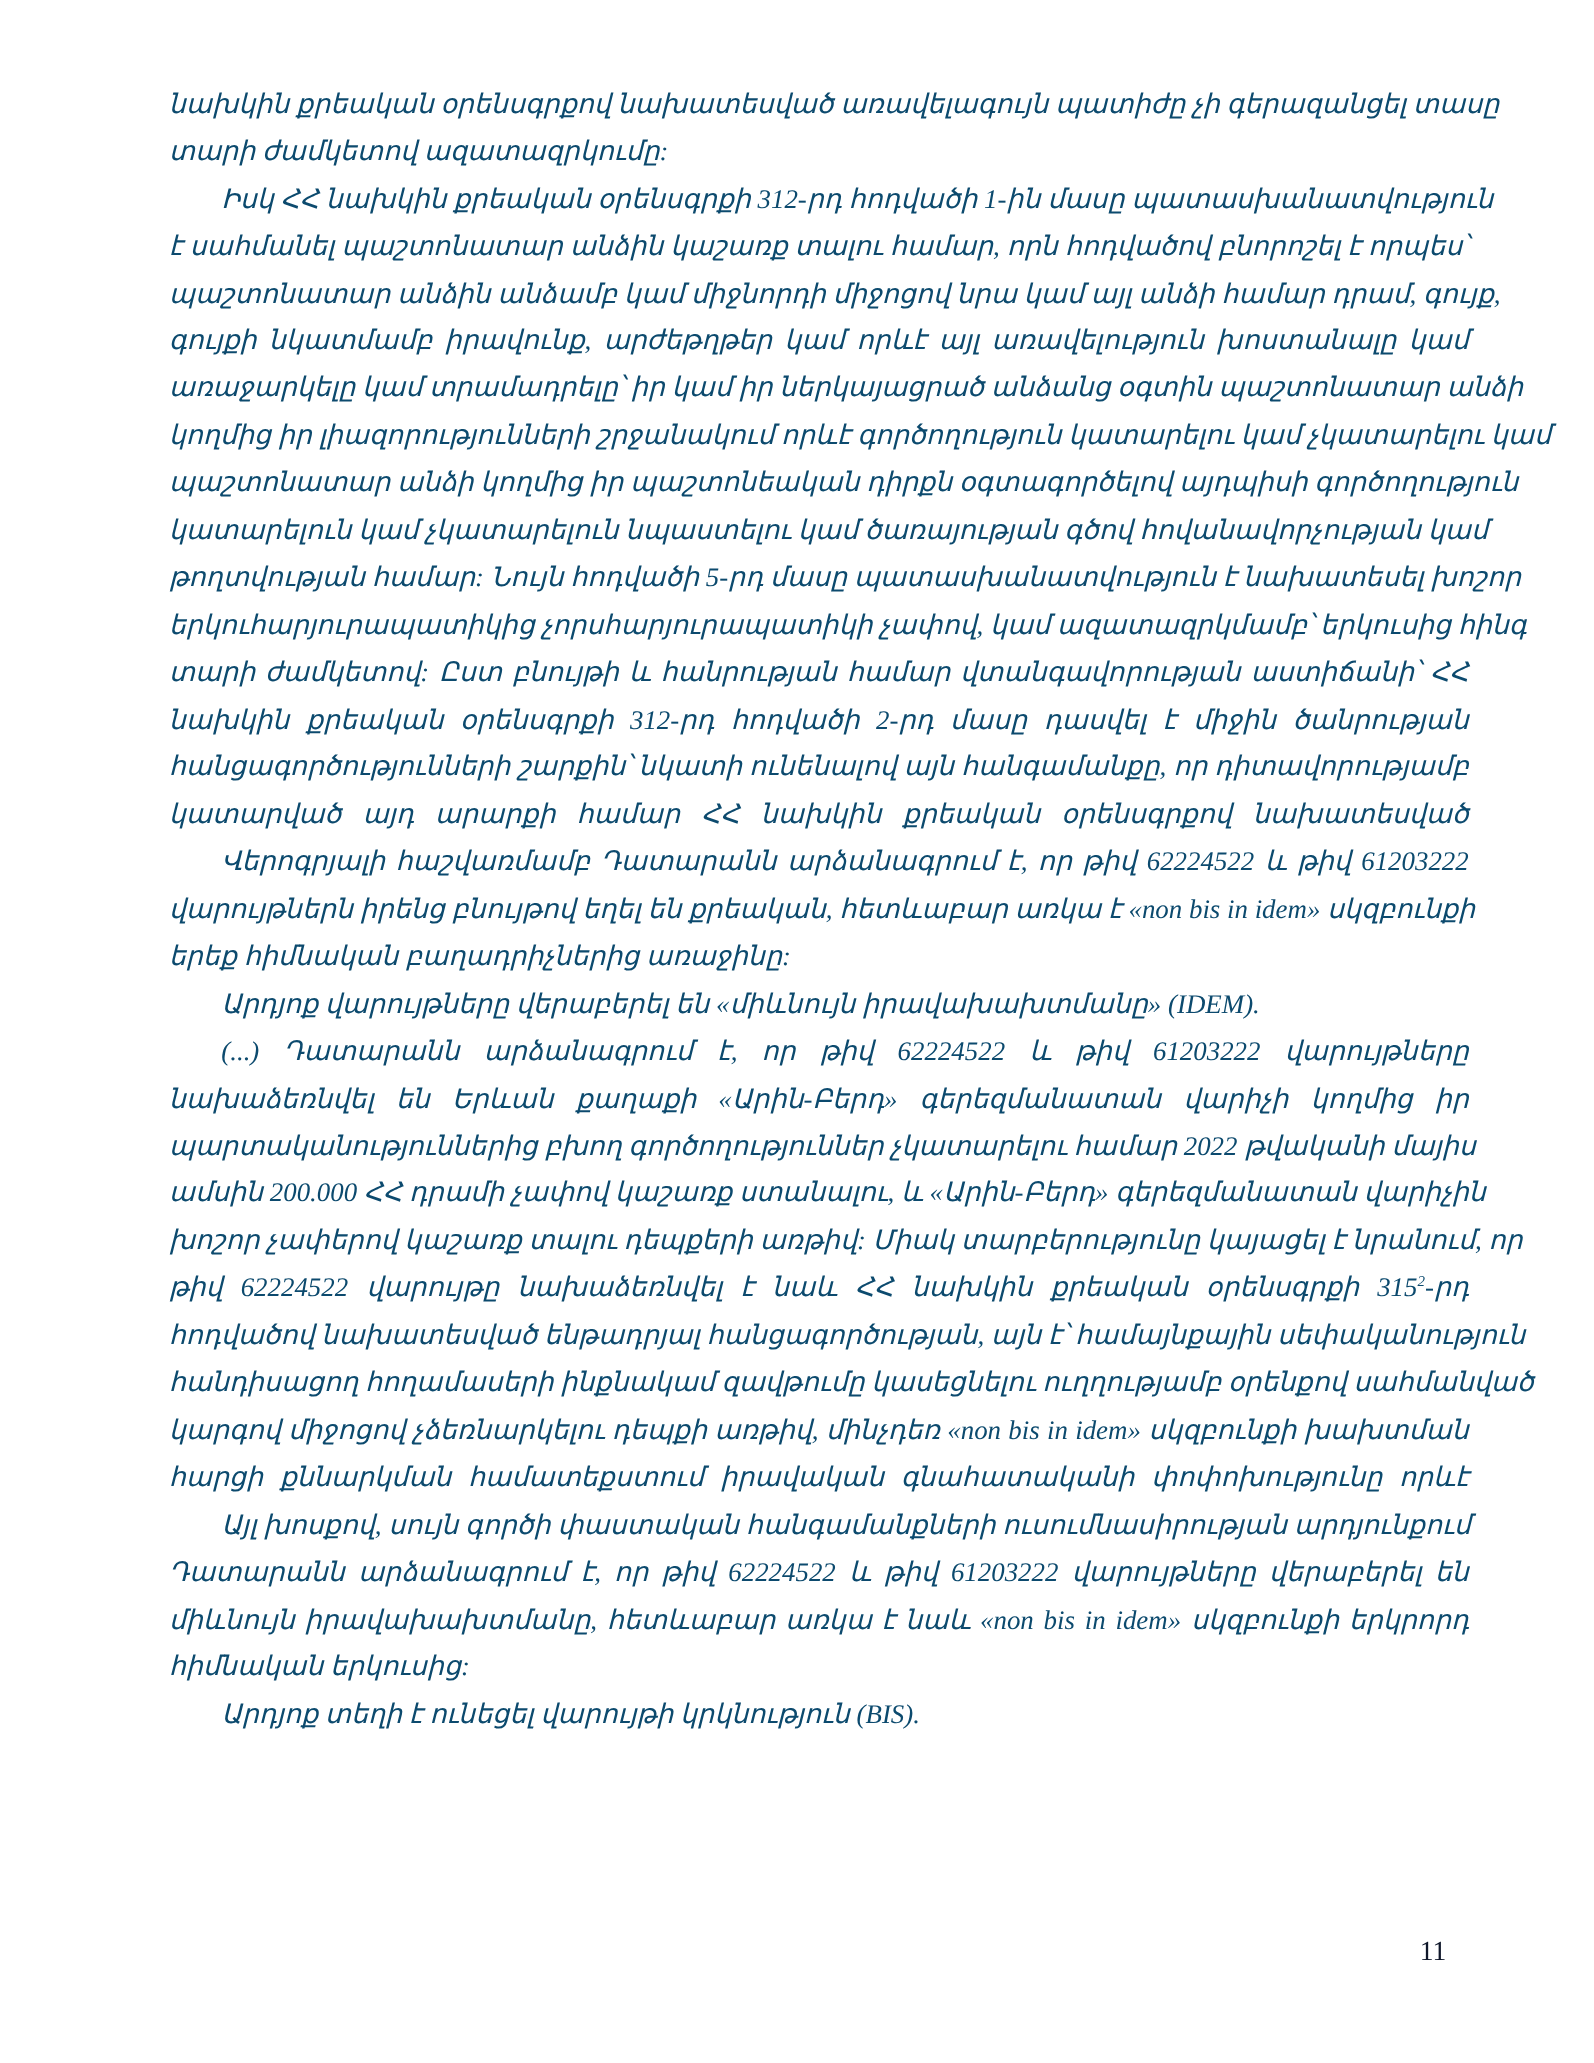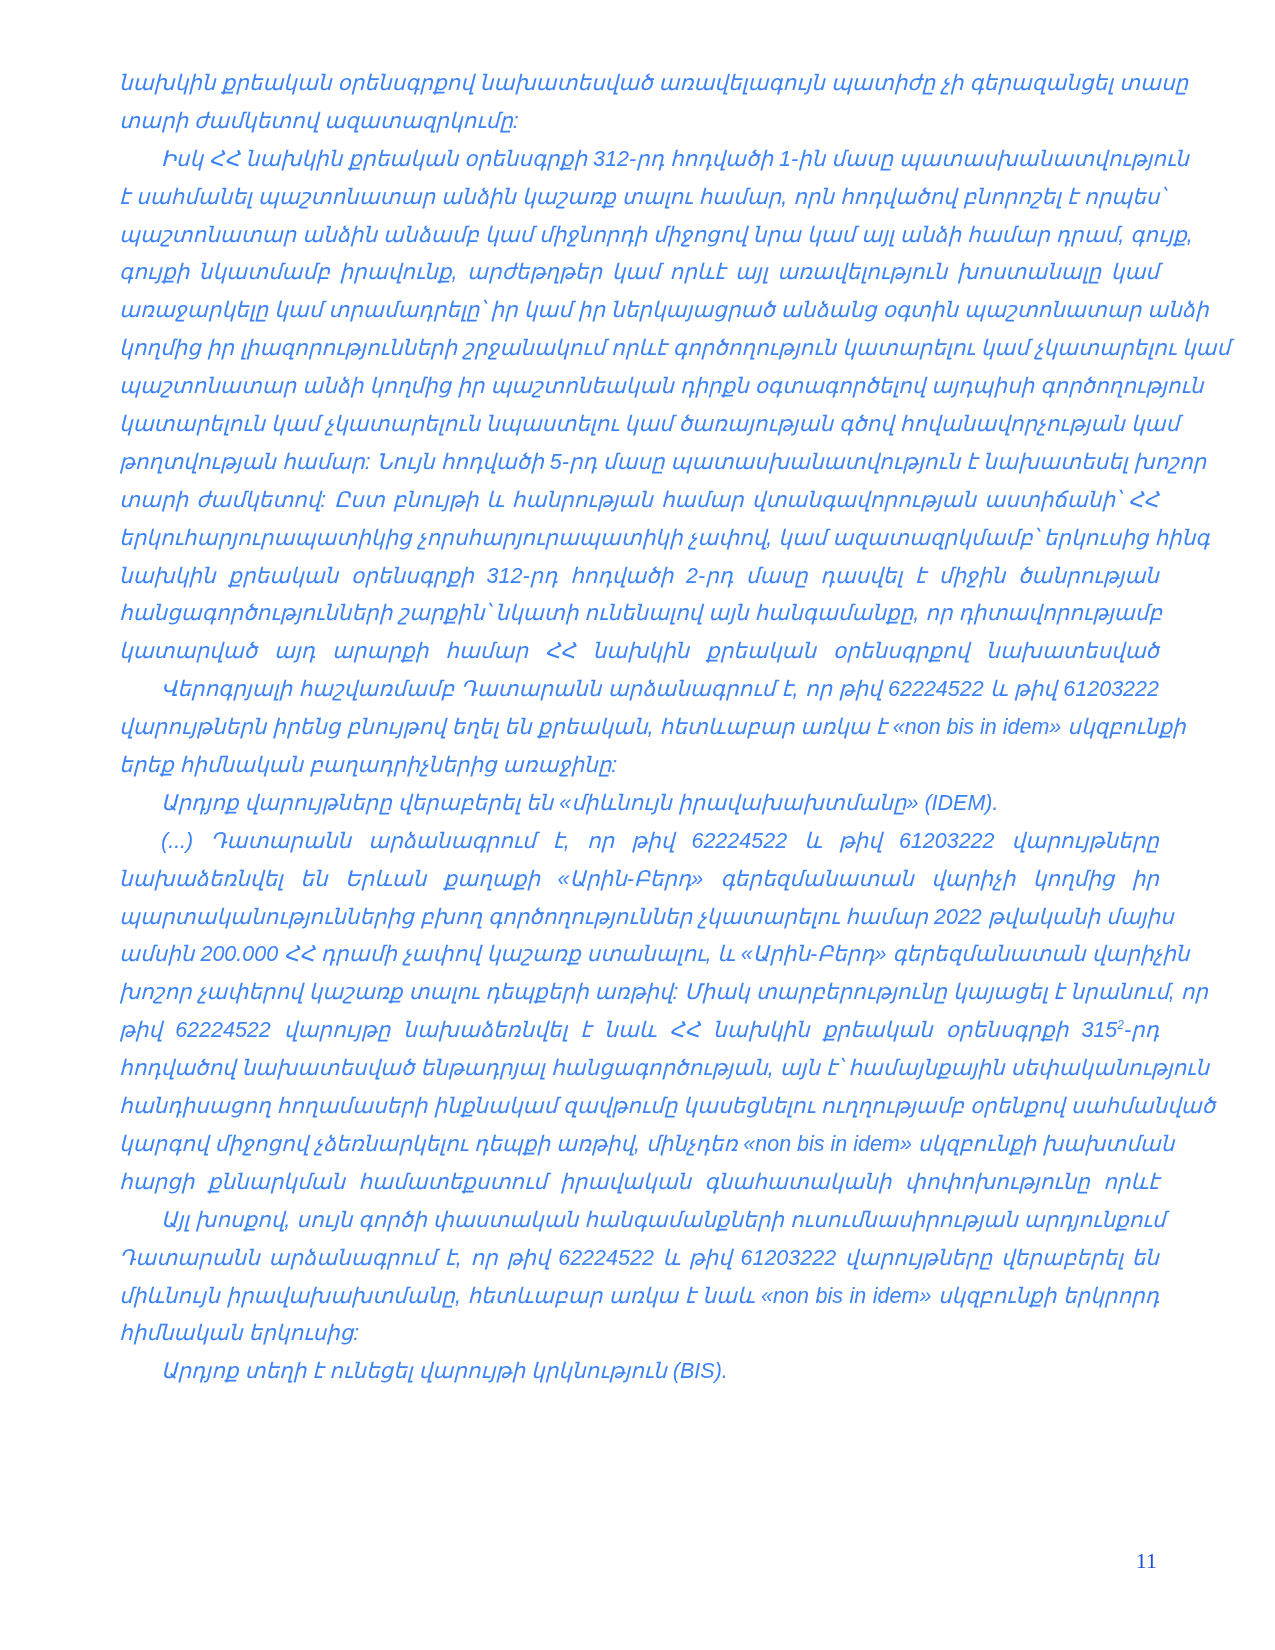--- a/index.html
+++ b/index.html
@@ -16,27 +16,27 @@
   .page {
     position: absolute;
     left: 0;
     top: 0;
     width: 1275px;
     height: 1650px;
     background: #ffffff;
   }
   .content {
     position: absolute;
-    left: 119px;
+    left: 135px;
     top: 65px;
     width: 1040px;
-    font-family: Liberation Sans, sans-serif;
+    font-family: Liberation Serif, serif;
     font-style: italic;
     font-size: 21.5px;
-    color: #3b82f6;
+    color: #0c4a6e;
   }
   .line {
     display: block;
     height: 37.9px;
     line-height: 37.9px;
     white-space: nowrap;
     text-align: justify;
     text-align-last: justify;
     overflow: visible;
   }
@@ -50,21 +50,21 @@
     font-size: 12px;
     line-height: 0;
     vertical-align: super;
   }
   .page-number {
     position: absolute;
     right: 118px;
     top: 1548px;
     font-family: "Liberation Serif", serif;
     font-size: 22px;
-    color: #1d4ed8;
+    color: #0f172a;
   }
 </style>
 </head>
 <body>
 
 <div class="page">
   <div class="content">
 
     <div>
       <span class="line">նախկին քրեական օրենսգրքով նախատեսված առավելագույն պատիժը չի գերազանցել տասը</span>
@@ -74,22 +74,22 @@
     <div>
       <span class="line indent">Իսկ ՀՀ նախկին քրեական օրենսգրքի 312-րդ հոդվածի 1-ին մասը պատասխանատվություն</span>
       <span class="line">է սահմանել պաշտոնատար անձին կաշառք տալու համար, որն հոդվածով բնորոշել է որպես՝</span>
       <span class="line">պաշտոնատար անձին անձամբ կամ միջնորդի միջոցով նրա կամ այլ անձի համար դրամ, գույք,</span>
       <span class="line">գույքի նկատմամբ իրավունք, արժեթղթեր կամ որևէ այլ առավելություն խոստանալը կամ</span>
       <span class="line">առաջարկելը կամ տրամադրելը՝ իր կամ իր ներկայացրած անձանց օգտին պաշտոնատար անձի</span>
       <span class="line">կողմից իր լիազորությունների շրջանակում որևէ գործողություն կատարելու կամ չկատարելու կամ</span>
       <span class="line">պաշտոնատար անձի կողմից իր պաշտոնեական դիրքն օգտագործելով այդպիսի գործողություն</span>
       <span class="line">կատարելուն կամ չկատարելուն նպաստելու կամ ծառայության գծով հովանավորչության կամ</span>
       <span class="line">թողտվության համար: Նույն հոդվածի 5-րդ մասը պատասխանատվություն է նախատեսել խոշոր</span>
+      <span class="line">երկուհարյուրապատիկից չորսհարյուրապատիկի չափով, կամ ազատազրկմամբ՝ երկուսից հինգ</span>
       <span class="line">տարի ժամկետով: Ըստ բնույթի և հանրության համար վտանգավորության աստիճանի՝ ՀՀ</span>
-      <span class="line">երկուհարյուրապատիկից չորսհարյուրապատիկի չափով, կամ ազատազրկմամբ՝ երկուսից հինգ</span>
       <span class="line">նախկին քրեական օրենսգրքի 312-րդ հոդվածի 2-րդ մասը դասվել է միջին ծանրության</span>
       <span class="line">հանցագործությունների շարքին՝ նկատի ունենալով այն հանգամանքը, որ դիտավորությամբ</span>
       <span class="line">կատարված այդ արարքի համար ՀՀ նախկին քրեական օրենսգրքով նախատեսված</span>
     </div>
 
     <div>
       <span class="line indent">Վերոգրյալի հաշվառմամբ Դատարանն արձանագրում է, որ թիվ 62224522 և թիվ 61203222</span>
       <span class="line">վարույթներն իրենց բնույթով եղել են քրեական, հետևաբար առկա է «non bis in idem» սկզբունքի</span>
       <span class="line last">երեք հիմնական բաղադրիչներից առաջինը:</span>
     </div>

